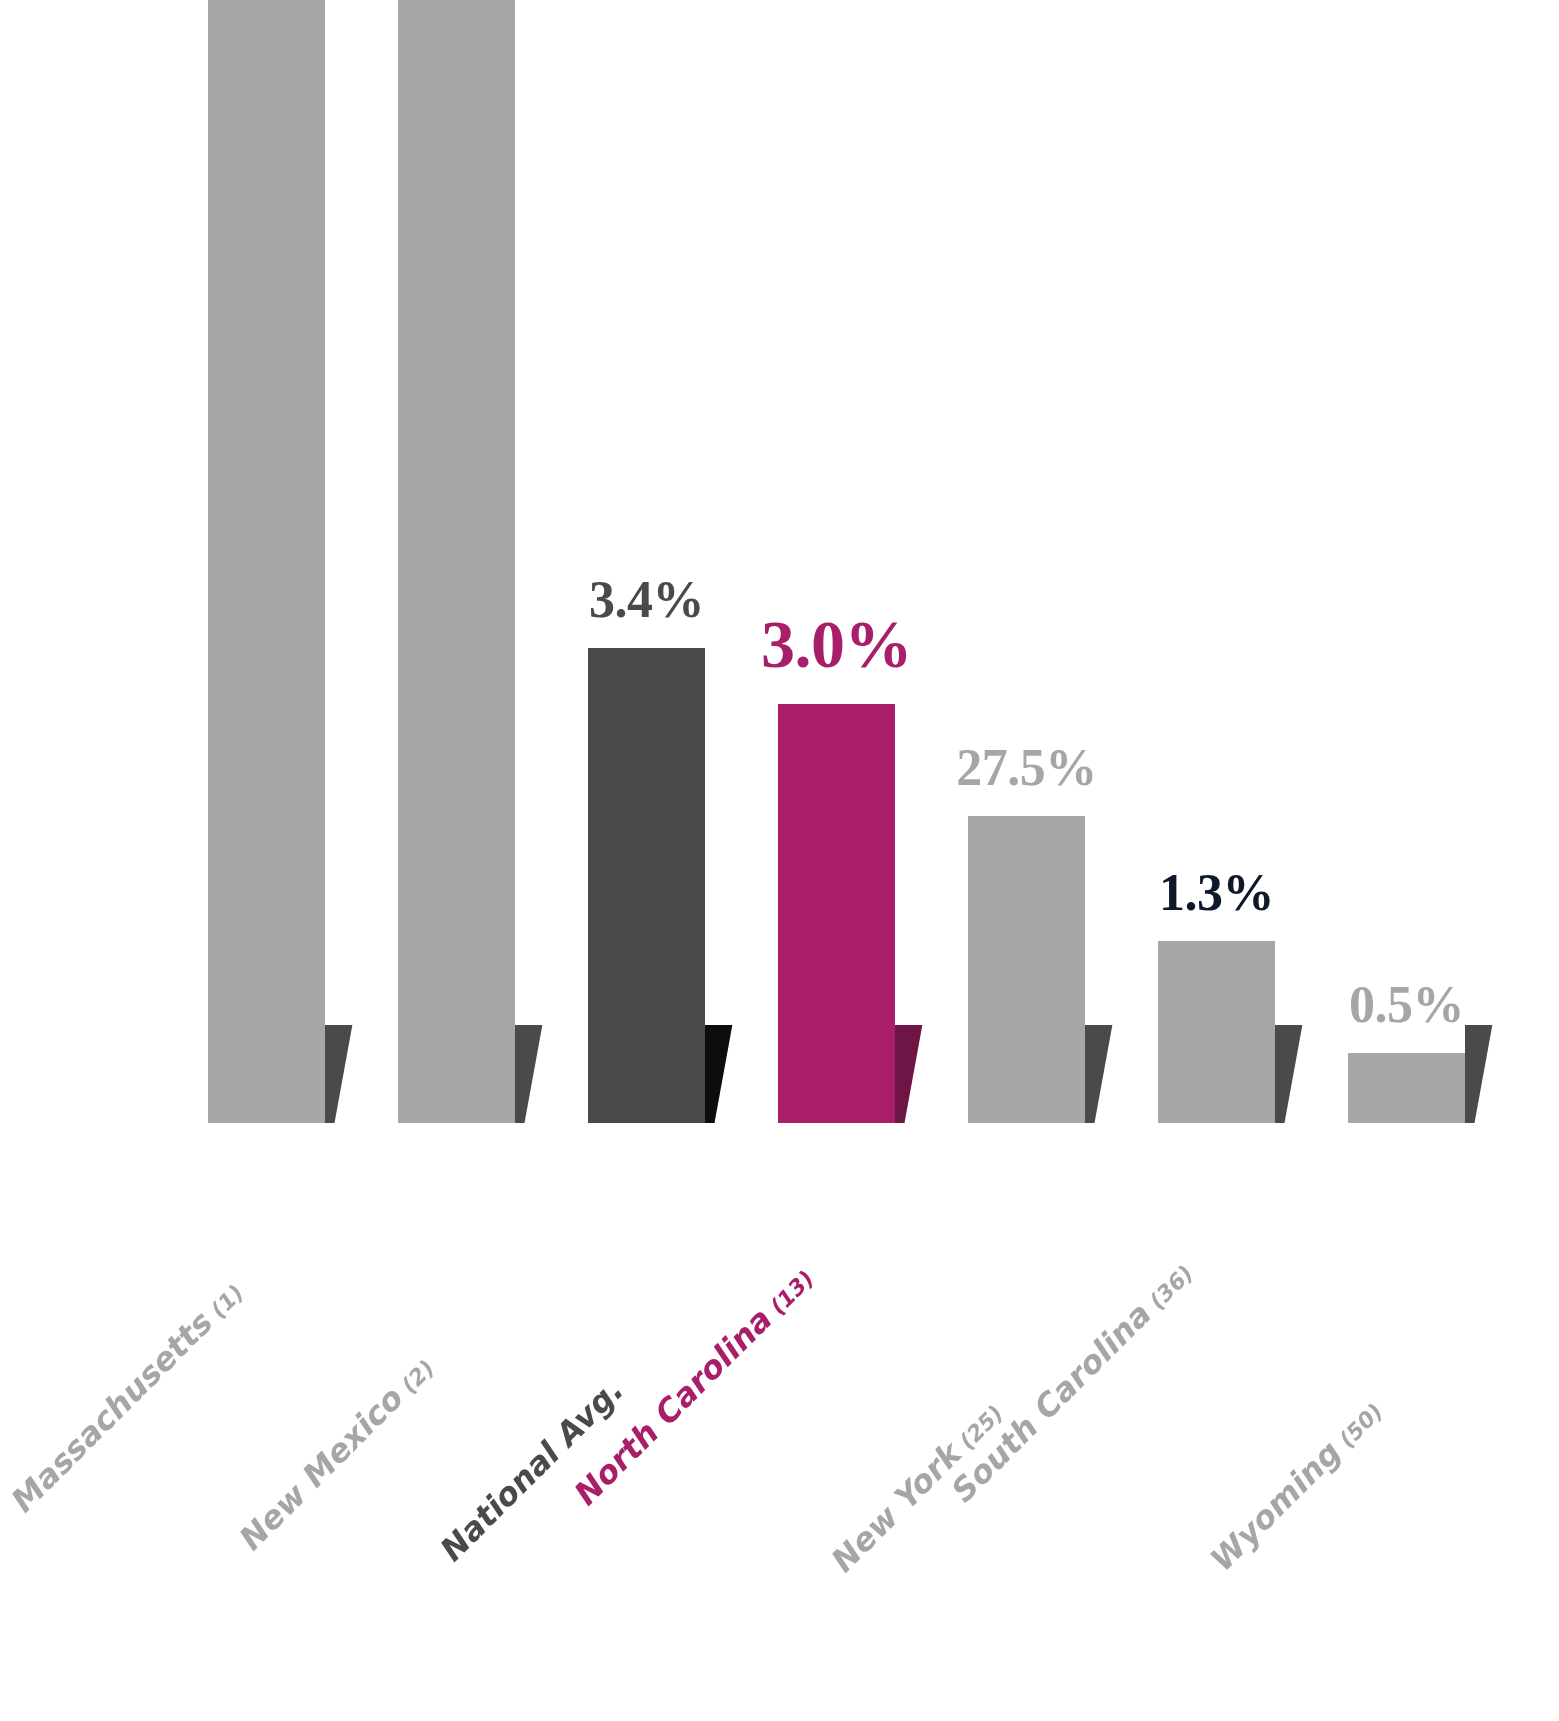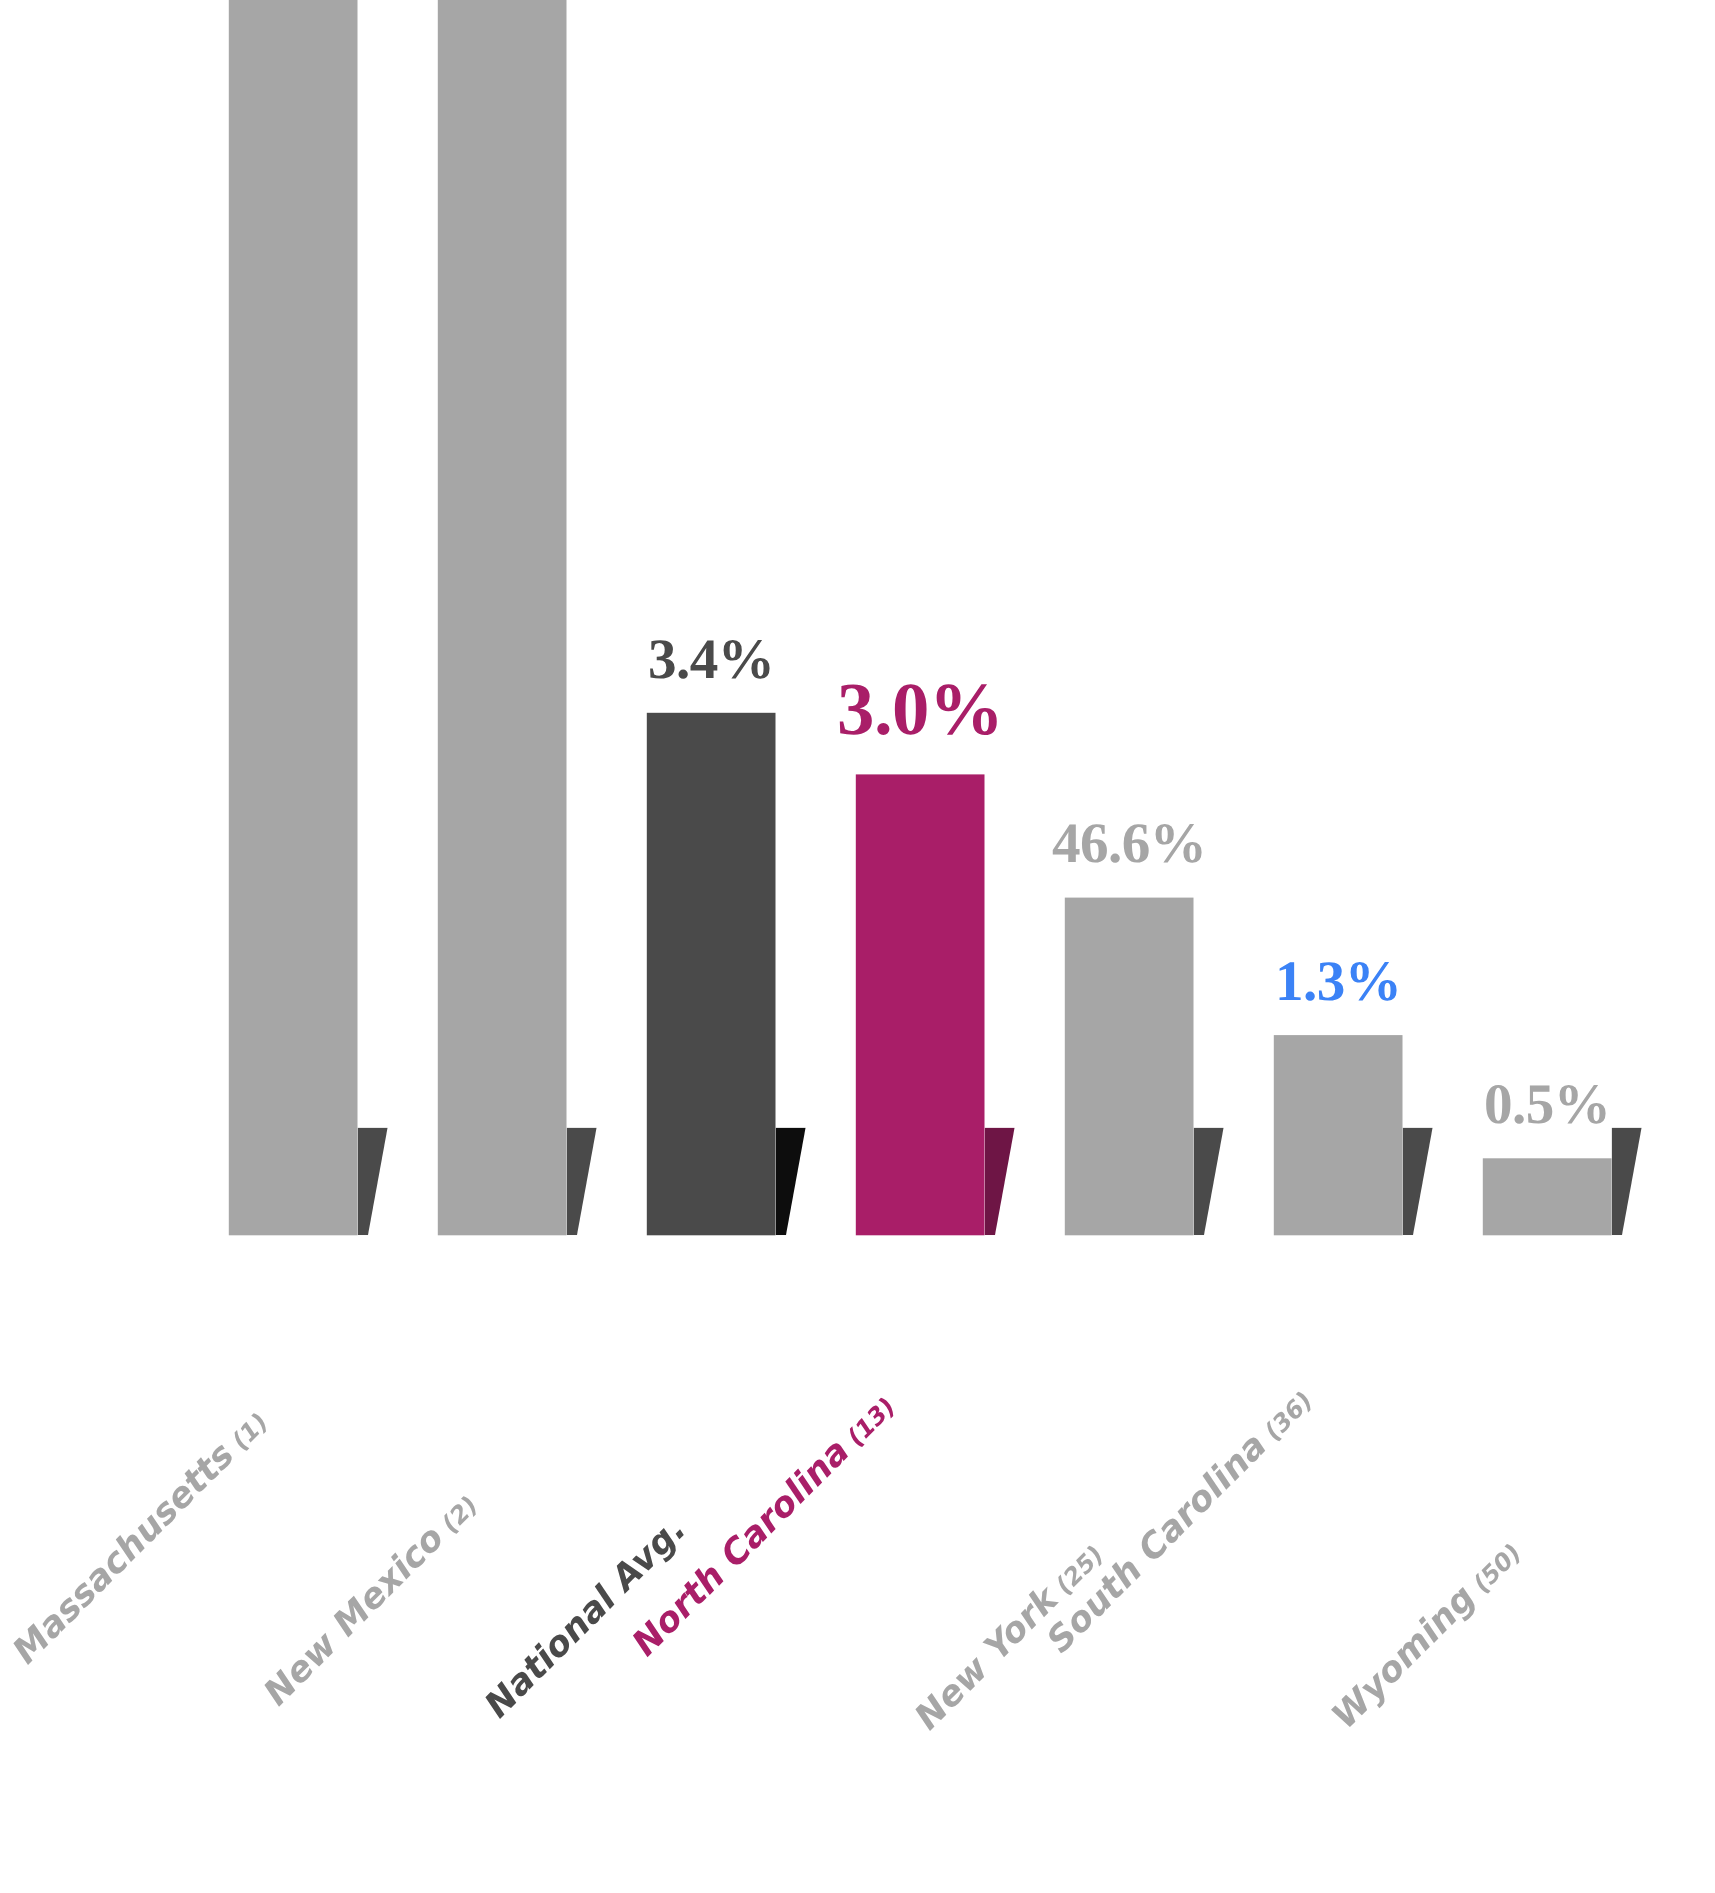--- a/index.html
+++ b/index.html
@@ -132,28 +132,28 @@
         <div class="bar-shadow">
           <div class="wedge" style="background: rgb(110, 21, 69);"></div>
         </div>
         <div class="value-label" style="color: rgb(169, 30, 104); font-size: 68px; bottom: 445.1px;">3.0%</div>
       </div>
       <div class="bar-group" style="left: 968px;">
         <div class="bar-rect" style="height: 307.34px; background: rgb(166, 166, 166);"></div>
         <div class="bar-shadow">
           <div class="wedge" style="background: rgb(74, 74, 74);"></div>
         </div>
-        <div class="value-label" style="color: rgb(166, 166, 166); font-size: 52px; bottom: 329.34px;">46.6%</div>
+        <div class="value-label" style="color: rgb(166, 166, 166); font-size: 52px; bottom: 329.34px;">27.5%</div>
       </div>
       <div class="bar-group" style="left: 1158px;">
         <div class="bar-rect" style="height: 181.61px; background: rgb(166, 166, 166);"></div>
         <div class="bar-shadow">
           <div class="wedge" style="background: rgb(74, 74, 74);"></div>
         </div>
-        <div class="value-label" style="color: #3b82f6; font-size: 52px; bottom: 203.61px;">1.3%</div>
+        <div class="value-label" style="color: #0f172a; font-size: 52px; bottom: 203.61px;">1.3%</div>
       </div>
       <div class="bar-group" style="left: 1348px;">
         <div class="bar-rect" style="height: 69.85px; background: rgb(166, 166, 166);"></div>
         <div class="bar-shadow">
           <div class="wedge" style="background: rgb(74, 74, 74);"></div>
         </div>
         <div class="value-label" style="color: rgb(166, 166, 166); font-size: 52px; bottom: 91.85px;">0.5%</div>
       </div>
     </div>
 

